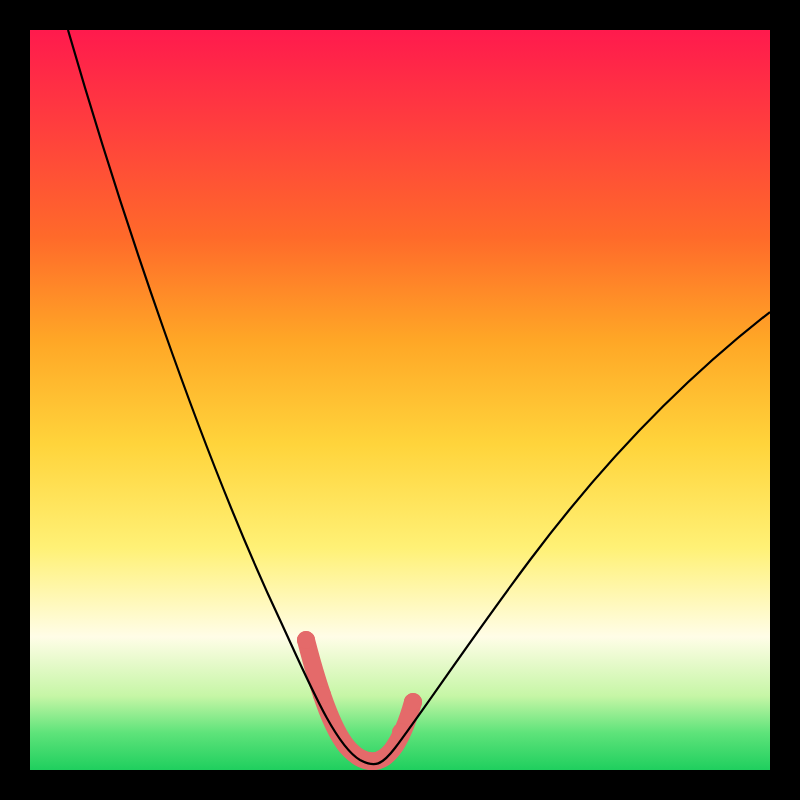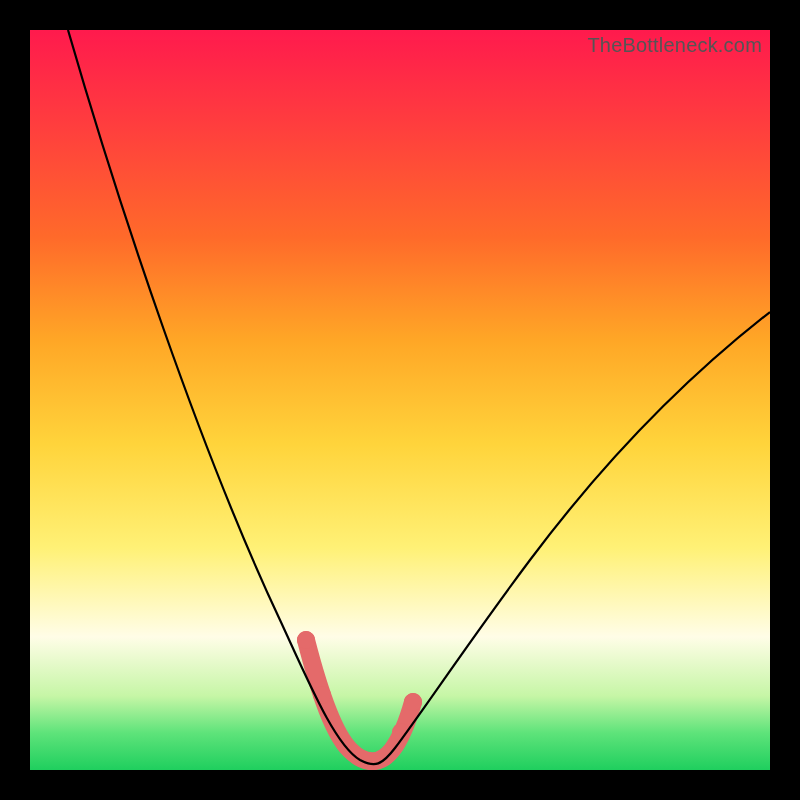--- a/index.html
+++ b/index.html
@@ -74,21 +74,20 @@
     fill: none;
   }
 </style>
 </head>
 <body>
 
 <div class="frame">
 
   <div class="plot">
 
-    <div class="watermark">TheBottleneck.com</div>
 
     <svg class="curve" viewBox="0 0 740 740" preserveAspectRatio="none">
 
       <g>
 
         <path class="pink-stroke" d="M 276 610
                  C 285 645, 300 700, 320 720
                  C 335 735, 350 735, 362 720
                  C 372 707, 378 690, 383 672"></path>
 

